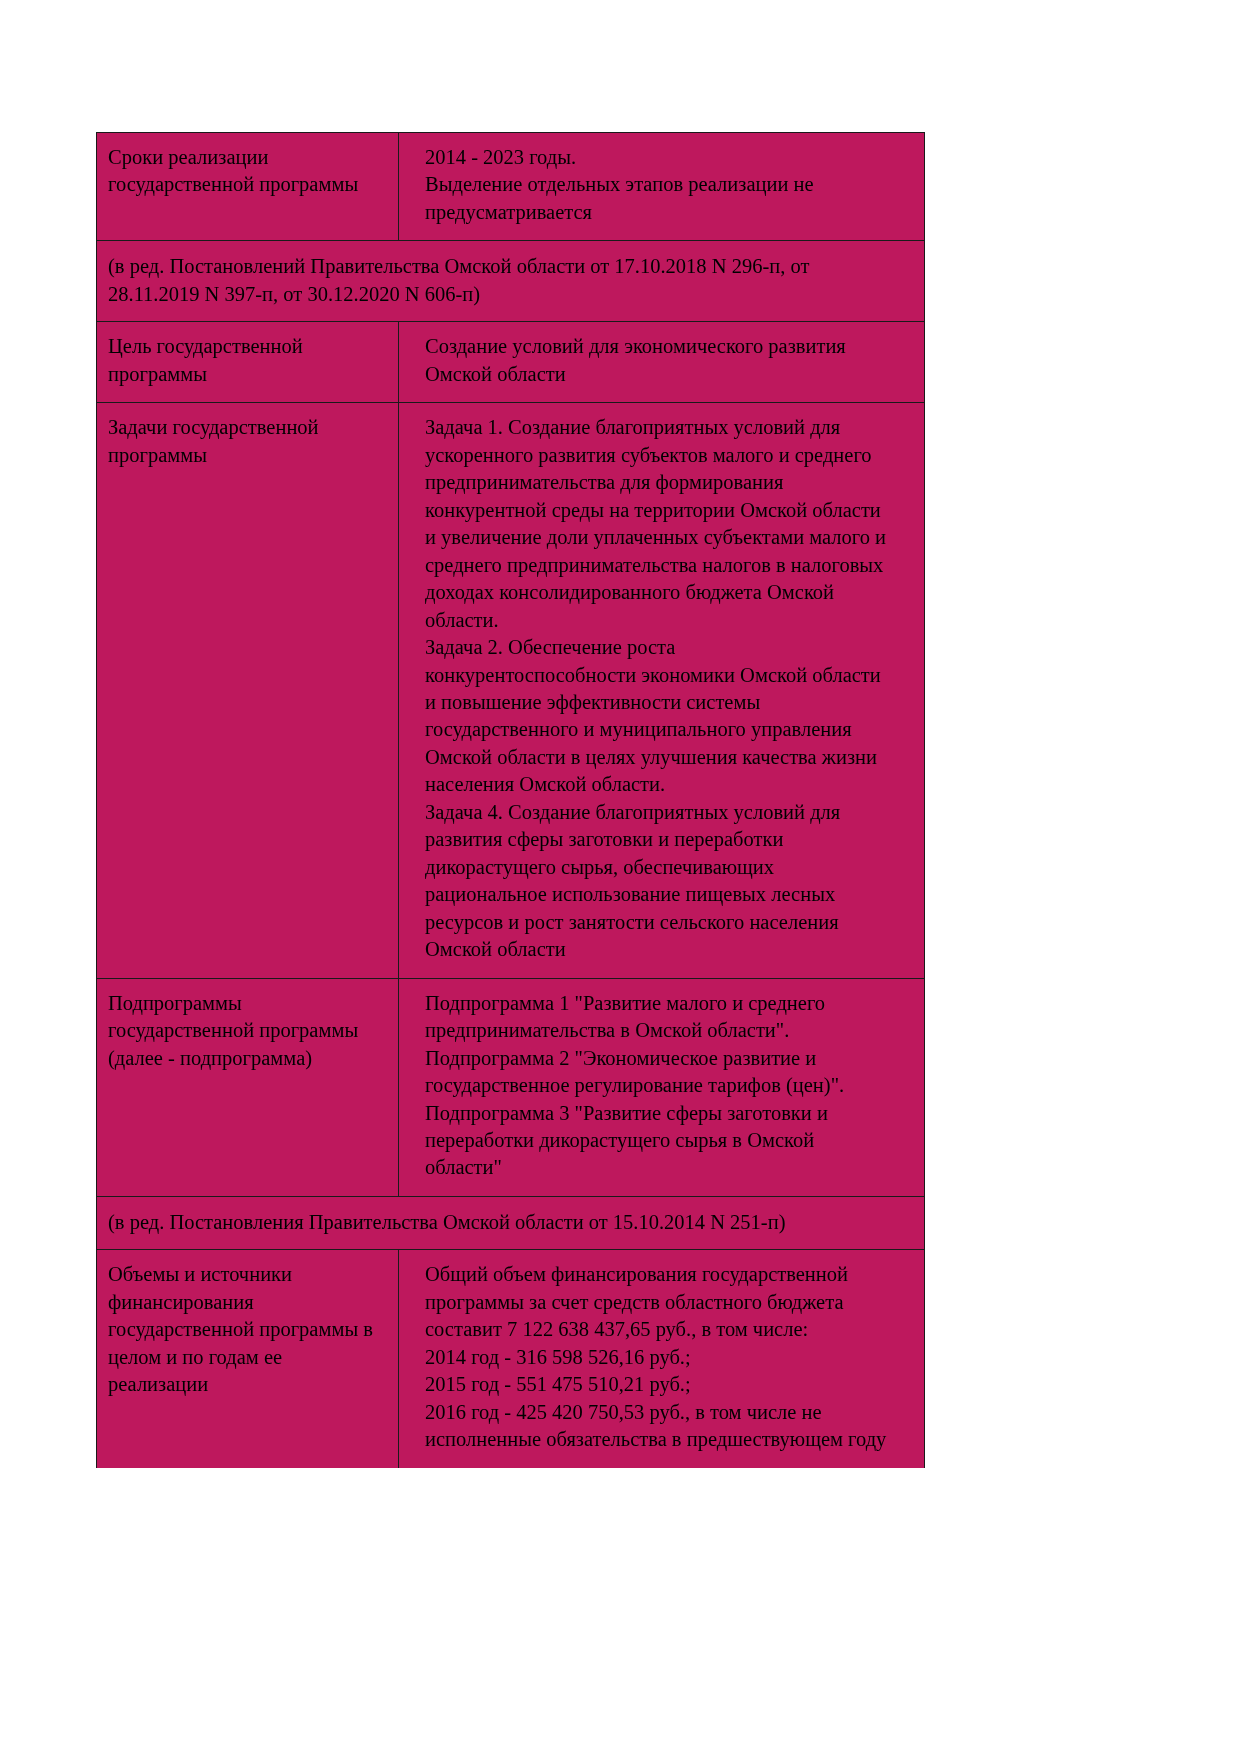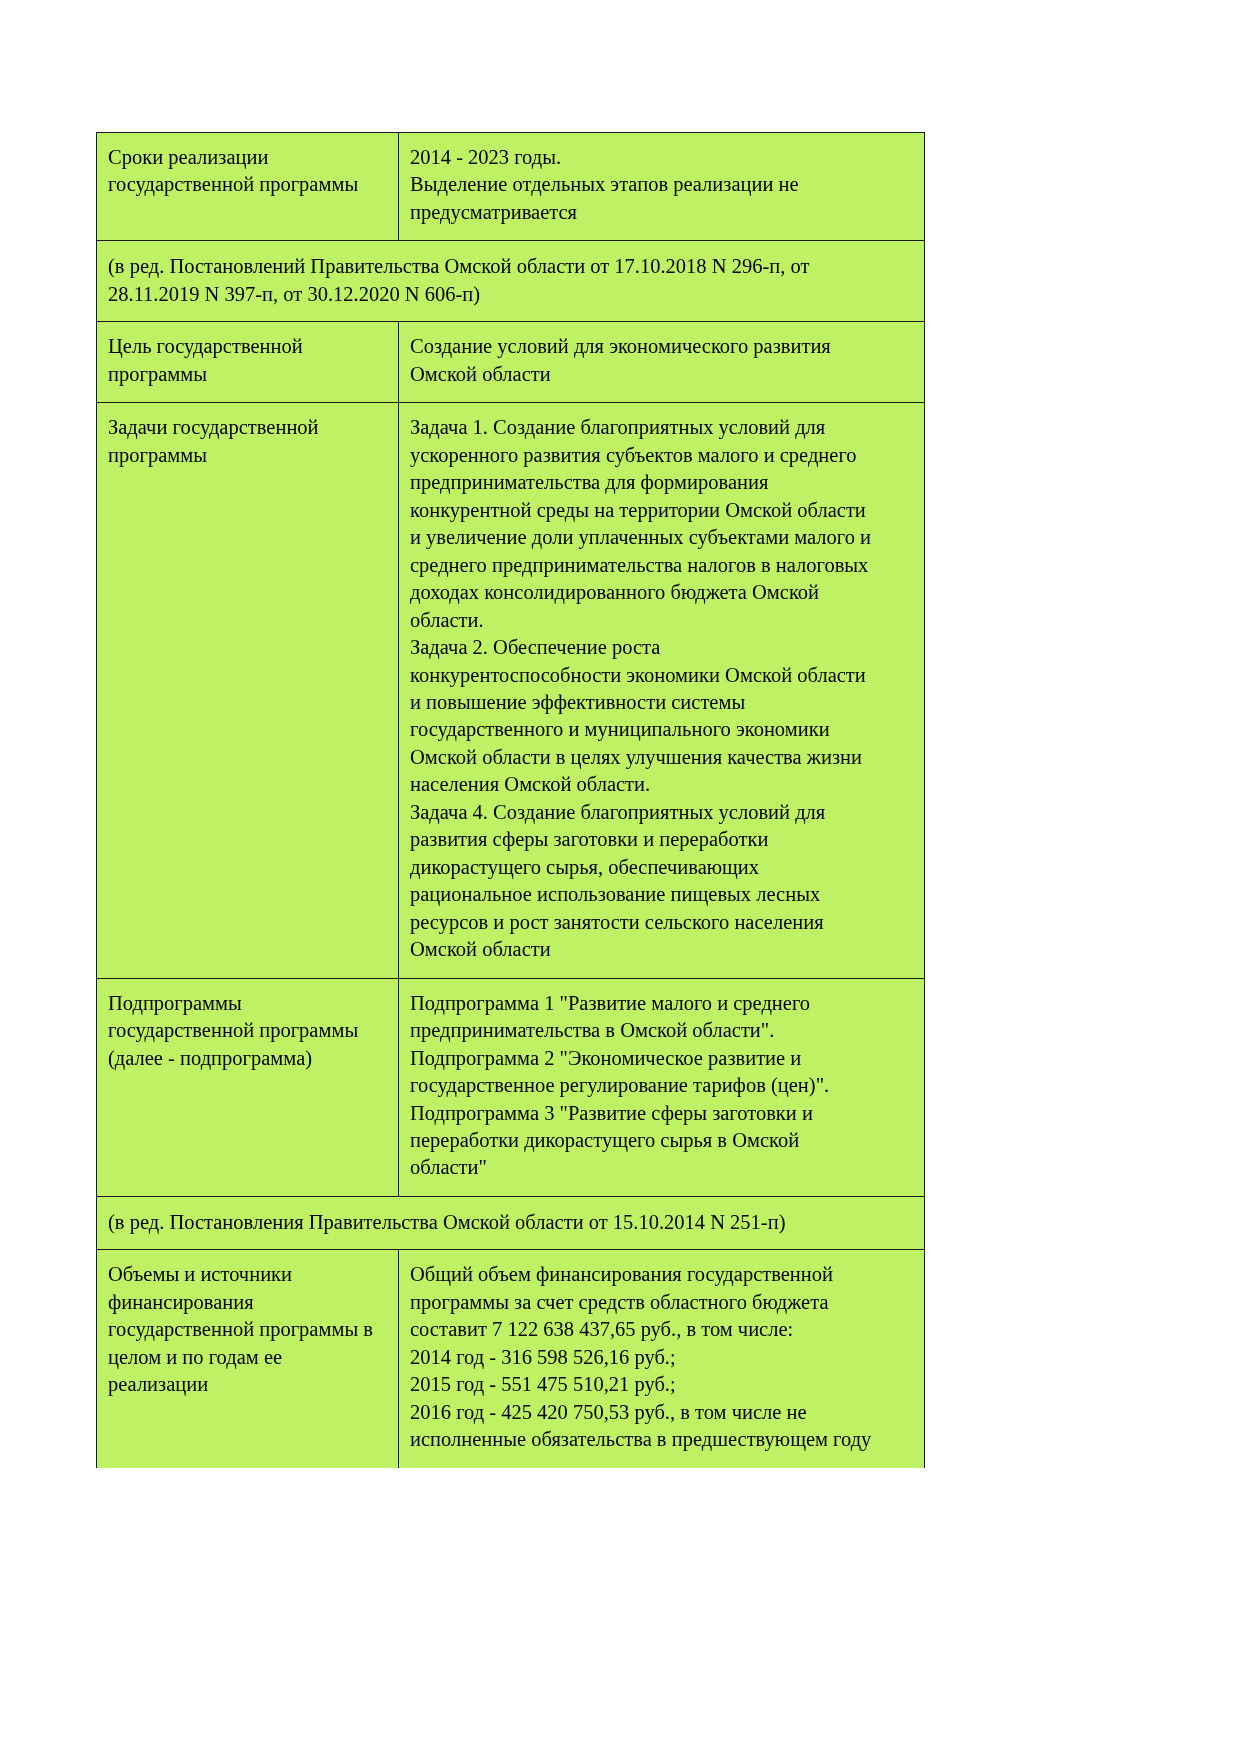--- a/index.html
+++ b/index.html
@@ -32,30 +32,30 @@
     line-height: 1.34;
   }
 
   .doc-table col.c-label { width: 302px; }
   .doc-table col.c-value { width: 526px; }
 
   .doc-table td {
     border: 1.6px solid #1a1a1a;
     vertical-align: top;
     padding: 11px 10px 14px 10px;
-    background: #bef264;
+    background: #be185d;
   }
 
   
   td.label-cell {
     padding-left: 11px;
     padding-right: 6px;
   }
   td.value-cell {
-    padding-left: 11px;
+    padding-left: 26px;
     padding-right: 6px;
   }
 
   
   td.note-cell {
     text-align: justify;
     text-justify: inter-word;
     padding: 12px 11px 13px 11px;
     hyphens: none;
   }
@@ -124,21 +124,21 @@
               <span class="cell-line">ускоренного развития субъектов малого и среднего</span>
               <span class="cell-line">предпринимательства для формирования</span>
               <span class="cell-line">конкурентной среды на территории Омской области</span>
               <span class="cell-line">и увеличение доли уплаченных субъектами малого и</span>
               <span class="cell-line">среднего предпринимательства налогов в налоговых</span>
               <span class="cell-line">доходах консолидированного бюджета Омской</span>
               <span class="cell-line">области.</span>
               <span class="cell-line">Задача 2. Обеспечение роста</span>
               <span class="cell-line">конкурентоспособности экономики Омской области</span>
               <span class="cell-line">и повышение эффективности системы</span>
-              <span class="cell-line">государственного и муниципального экономики</span>
+              <span class="cell-line">государственного и муниципального управления</span>
               <span class="cell-line">Омской области в целях улучшения качества жизни</span>
               <span class="cell-line">населения Омской области.</span>
               <span class="cell-line">Задача 4. Создание благоприятных условий для</span>
               <span class="cell-line">развития сферы заготовки и переработки</span>
               <span class="cell-line">дикорастущего сырья, обеспечивающих</span>
               <span class="cell-line">рациональное использование пищевых лесных</span>
               <span class="cell-line">ресурсов и рост занятости сельского населения</span>
               <span class="cell-line">Омской области</span>
             </td>
           </tr>

